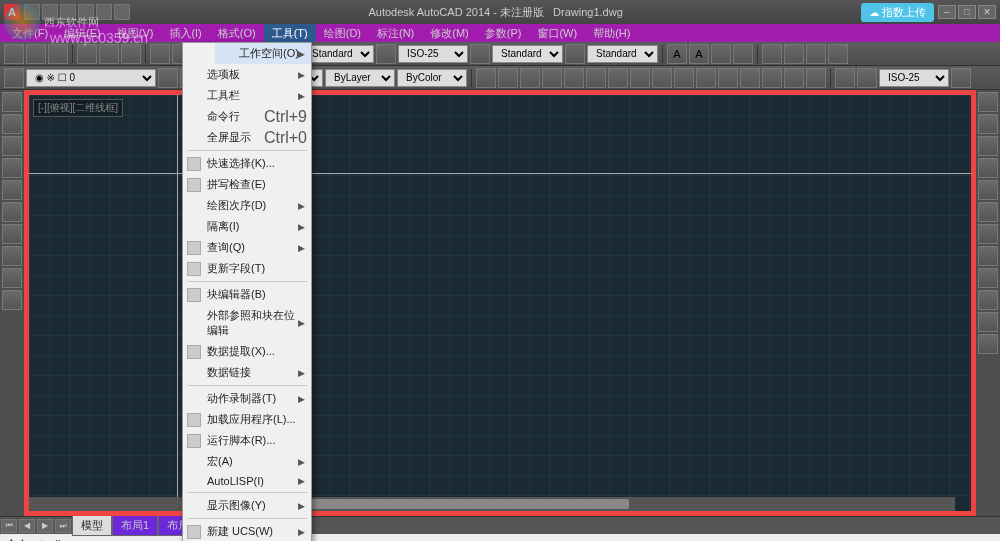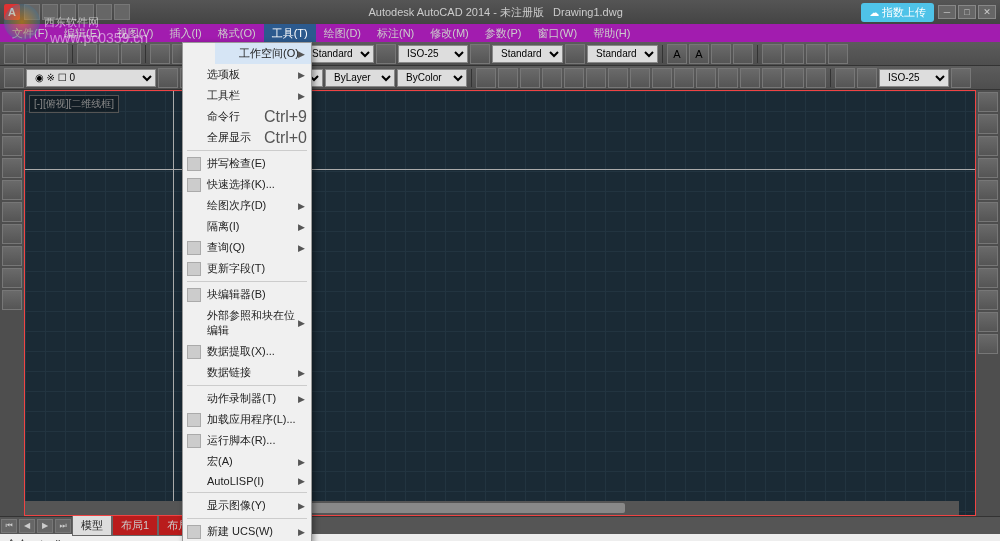--- a/index.html
+++ b/index.html
@@ -16,35 +16,35 @@
 .menubar{height:18px;background:#a21caf;display:flex;color:#ccc;padding-left:4px}
 .menu-item{padding:2px 8px;cursor:pointer}
 .menu-item:hover,.menu-item.active{background:#2c5a8e;color:#fff}
 .toolbar-row{height:24px;background:linear-gradient(#5c5c5c,#4e4e4e);display:flex;align-items:center;gap:2px;padding:0 4px;border-bottom:1px solid #333}
 .tb-btn{width:20px;height:20px;background:linear-gradient(#6a6a6a,#555);border:1px solid #777;cursor:pointer;display:flex;align-items:center;justify-content:center}
 .tb-sep{width:1px;height:18px;background:#333;margin:0 2px}
 .tb-select{height:18px;background:#ddd;border:1px solid #888;font-size:10px;padding:0 4px;min-width:70px}
 .main-area{display:flex;height:426px;position:relative}
 .left-tb{width:24px;background:#4e4e4e;display:flex;flex-direction:column;gap:2px;padding:2px}
 .left-tb .tb-btn{width:20px;height:20px}
-.canvas-area{flex:1;background:#1a2a35;position:relative;border:1px solid #ef4444}
+.canvas-area{flex:1;background:#1a2a35;position:relative;border:5px solid #ef4444}
 .canvas-grid{position:absolute;inset:0;background-image:linear-gradient(#223440 1px,transparent 1px),linear-gradient(90deg,#223440 1px,transparent 1px);background-size:20px 20px}
 .viewport-label{position:absolute;top:4px;left:4px;color:#888;font-size:10px;border:1px solid #555;padding:1px 4px;background:rgba(0,0,0,.3)}
 .crosshair-v{position:absolute;left:148px;top:0;bottom:0;width:1px;background:#aaa}
 .crosshair-h{position:absolute;top:78px;left:0;right:0;height:1px;background:#aaa}
 .right-tb{width:24px;background:#4e4e4e;display:flex;flex-direction:column;gap:2px;padding:2px}
 .dropdown{position:absolute;left:182px;top:42px;width:130px;background:#f0f0f0;border:1px solid #999;box-shadow:2px 2px 6px rgba(0,0,0,.4);z-index:100}
 .dd-item{display:flex;align-items:center;padding:3px 6px 3px 24px;cursor:pointer;position:relative;font-size:11px;color:#222}
 .dd-item .arrow{position:absolute;right:6px;font-size:9px;color:#555}
 .dd-item .shortcut{position:absolute;right:4px;font-size:16px;color:#555}
 .dd-item .dd-icon{position:absolute;left:4px;width:14px;height:14px;background:#ccc;border:1px solid #aaa}
 .dd-sep{height:1px;background:#ccc;margin:2px 4px}
 .bottom-tabs{height:18px;background:#555;display:flex;align-items:center;color:#ccc;font-size:10px;border-top:1px solid #333}
 .tab-btn{width:16px;height:14px;background:#666;border:1px solid #777;margin:0 1px;cursor:pointer;text-align:center;line-height:12px;font-size:8px}
-.tab{padding:2px 8px;background:#b91c1c;border:1px solid #666;cursor:pointer}
+.tab{padding:2px 8px;background:#6d28d9;border:1px solid #666;cursor:pointer}
 .tab.active{background:#ddd;color:#222}
 .cmd-line{height:20px;background:#eee;display:flex;align-items:center;padding:0 6px;color:#333;font-size:11px}
 .watermark{position:absolute;top:4px;left:4px;color:#fff;opacity:.6;font-size:18px;z-index:200;pointer-events:none;display:flex;align-items:center;gap:4px}
 .wm-logo{width:36px;height:36px;border-radius:50%;background:radial-gradient(#f90,#06c);opacity:.8}
 .wm-url{position:absolute;top:30px;left:50px;color:#fff;opacity:.5;font-size:14px;z-index:200}
 .scroll-h{position:absolute;bottom:0;left:0;right:16px;height:14px;background:#555;display:flex;align-items:center}
 .scroll-thumb{background:#888;height:10px;width:320px;margin-left:280px;border-radius:2px}
 </style>
 </head>
 <body>
@@ -220,25 +220,25 @@
       <span>命令行</span>
       <span class="shortcut">Ctrl+9</span>
     </div>
     <div class="dd-item">
       <span>全屏显示</span>
       <span class="shortcut">Ctrl+0</span>
     </div>
     <div class="dd-sep"></div>
     <div class="dd-item">
       <span class="dd-icon"></span>
+      <span>快速选择(K)...</span>
+    </div>
+    <div class="dd-item">
+      <span class="dd-icon"></span>
       <span>拼写检查(E)</span>
-    </div>
-    <div class="dd-item">
-      <span class="dd-icon"></span>
-      <span>快速选择(K)...</span>
     </div>
     <div class="dd-item">
       <span>绘图次序(D)</span>
       <span class="arrow">▶</span>
     </div>
     <div class="dd-item">
       <span>隔离(I)</span>
       <span class="arrow">▶</span>
     </div>
     <div class="dd-item">

